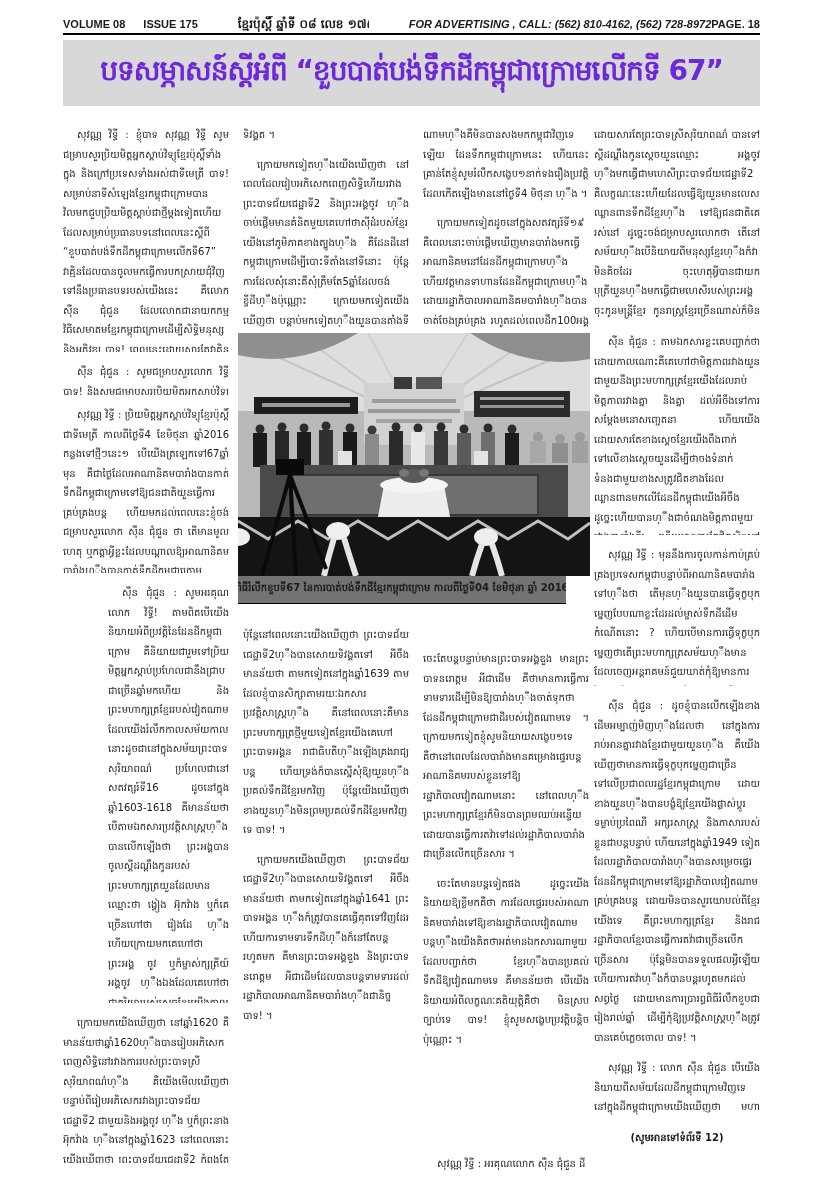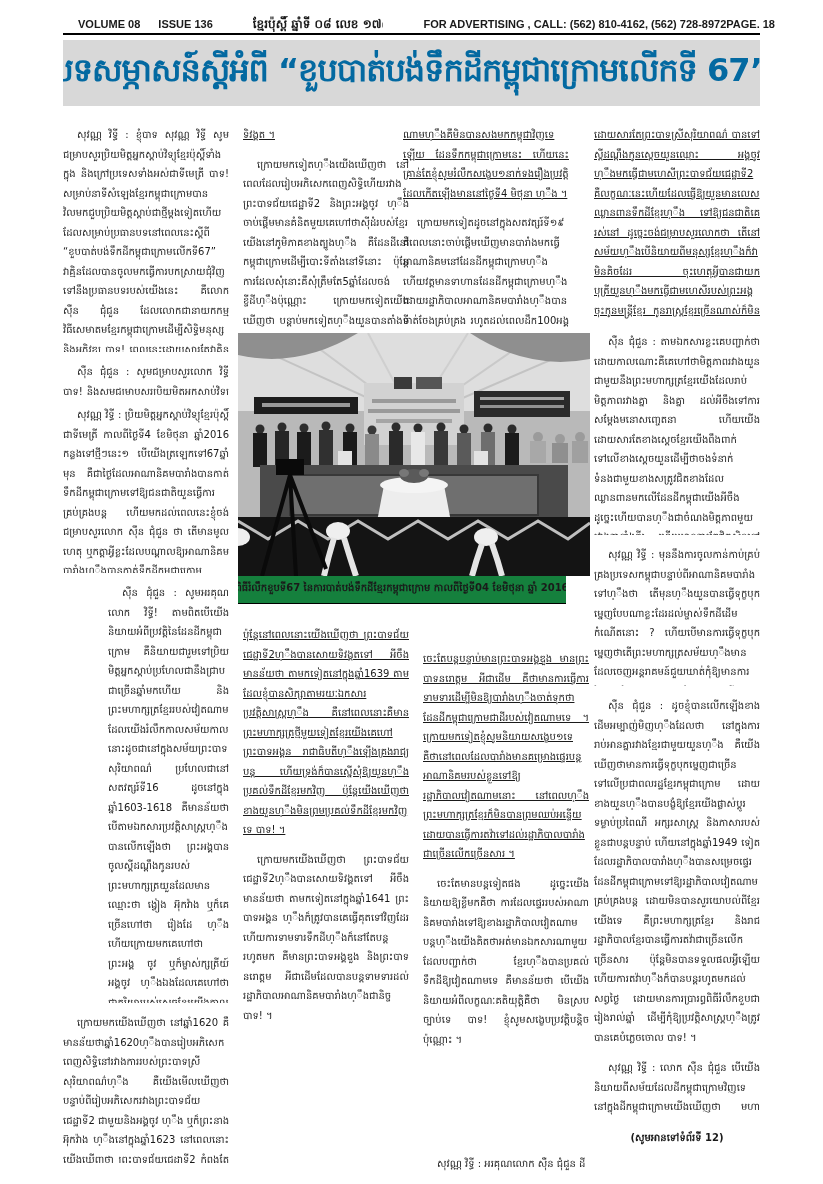--- a/index.html
+++ b/index.html
@@ -1,60 +1,60 @@
 <!DOCTYPE html>
 <html><head>
 <meta charset="utf-8">
 <style>
   html,body{margin:0;padding:0;background:#ffffff;}
   .page{position:relative;width:823px;height:1184px;background:#ffffff;color:#1a1a1a;
         font-family:"DejaVu Sans",sans-serif;overflow:hidden;}
   
-  .hdr{position:absolute;left:78px;top:16px;width:697px;display:flex;align-items:baseline;
+  .hdr{position:absolute;left:63px;top:16px;width:697px;display:flex;align-items:baseline;
        font-family:"Liberation Sans",sans-serif;font-weight:bold;font-size:11px;white-space:nowrap;}
   .hdr .vol{margin-right:18px;}
   .hdr .iss{margin-right:40px;}
   .hdr .mast{margin-right:40px;font-family:"DejaVu Sans",sans-serif;font-size:12px;max-width:150px;overflow:hidden;}
-  .hdr .adv{margin-right:auto;}
+  .hdr .adv{margin-right:auto;font-style:italic;}
   .hdr-rule{position:absolute;left:63px;top:33px;width:697px;height:2px;background:#000;}
   
   .banner{position:absolute;left:63px;top:40px;width:697px;height:66px;background:#d8d8d8;
           display:flex;align-items:center;justify-content:center;overflow:hidden;}
-  .banner h1{margin:0;font-size:32px;font-weight:bold;white-space:nowrap;color:#0369a1;letter-spacing:-1px;}
+  .banner h1{margin:0;font-size:28px;font-weight:bold;white-space:nowrap;color:#6d28d9;letter-spacing:-1px;}
   
   .body{position:absolute;left:63px;top:115px;width:697px;height:1055px;font-size:10px;
         line-height:19.5px;text-align:justify;}
   .col{position:absolute;top:0;width:166px;overflow:hidden;}
   .c1{left:0;height:1050px;}
   .c2t{left:180px;height:215px;}
-  .c3t{left:340px;height:215px;}
+  .c3t{left:360px;height:215px;}
   .c4{left:531px;height:1050px;}
   .c2b{left:180px;top:500px;height:548px;}
   .c3b{left:360px;top:524px;height:548px;}
   .para{text-indent:14px;overflow:hidden;}
-  .noind{text-indent:0;text-decoration:underline;}
+  .noind{text-indent:0;}
   .blk{overflow:hidden;}
   b.spk{font-weight:normal;}
   .contnote{font-weight:bold;text-align:center;text-indent:0;margin-top:12px;}
   
-  .photo-wrap{position:absolute;left:175px;top:218px;width:328px;background:#15803d;}
+  .photo-wrap{position:absolute;left:175px;top:218px;width:328px;background:#737373;}
   .photo-frame{width:352px;height:243px;overflow:hidden;background:#b9b9b9;}
   .caption{margin-top:4px;height:16px;display:flex;align-items:center;justify-content:center;
            overflow:hidden;}
   .caption span{font-weight:bold;font-size:10px;white-space:nowrap;}
   .cap-rule{height:1px;background:#000;margin-top:7px;}
 </style>
 </head>
 <body>
 
 <div class="page">
 
   <div class="hdr">
     <span class="vol">VOLUME 08</span>
-    <span class="iss">ISSUE 136</span>
+    <span class="iss">ISSUE 175</span>
     <span class="mast">ខ្មែរប៉ុស្ដិ៍ ឆ្នាំទី ០៨ លេខ ១៧៥</span>
     <span class="adv">FOR ADVERTISING , CALL: (562) 810-4162, (562) 728-8972</span>
     <span class="pg">PAGE. 18</span>
   </div>
   <div class="hdr-rule"></div>
 
   <div class="banner">
     <h1>បទសម្ភាសន៍ស្ដីអំពី “ខួបបាត់បង់ទឹកដីកម្ពុជាក្រោមលើកទី 67”</h1>
   </div>
 

